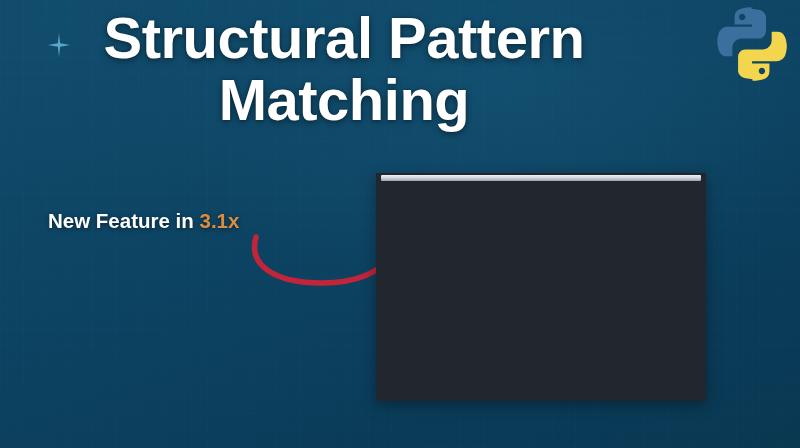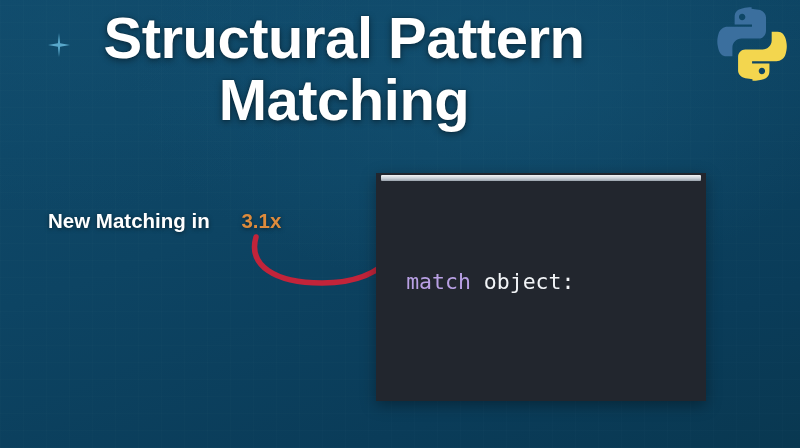--- a/index.html
+++ b/index.html
@@ -75,21 +75,20 @@
     left: 48px;
     top: 209px;
     font-size: 20.5px;
     font-weight: bold;
     color: #ffffff;
     white-space: nowrap;
     text-shadow: 0 1px 4px rgba(0,0,0,0.5);
   }
   .caption .version {
     color: #dd8b3c;
-    margin-left: 26px;
   }
 
   
   .arrow-svg {
     position: absolute;
     left: 230px;
     top: 225px;
     width: 195px;
     height: 80px;
     overflow: visible;
@@ -148,32 +147,31 @@
       <path d="M15 3 L16.1 13.2 L26 15 L16.1 16.8 L15 27 L13.9 16.8 L4 15 L13.9 13.2 Z" fill="#6fc4e8" opacity="0.9"></path>
     </svg>
   </div>
 
   <div class="title">
     <span class="line1">Structural Pattern</span>
     <span class="line2">Matching</span>
   </div>
 
   <div class="caption">
-    <span>New Matching in </span><span class="version">3.1x</span>
+    <span>New Feature in </span><span class="version">3.1x</span>
   </div>
 
   <svg class="arrow-svg" viewBox="0 0 195 80" aria-hidden="true">
     <path d="M26 12 C 18 40, 44 58, 92 58 C 130 58, 152 46, 166 27" fill="none" stroke="#c2243a" stroke-width="5.5" stroke-linecap="round"></path>
     <path d="M172 17 L166 34 L152 26 Z" fill="#e01b2c"></path>
   </svg>
 
   <div class="code-block">
     <div class="code-topbar"></div>
     <div class="code-body">
-      <span class="code-line ind0"><span class="tok-kw">match</span><span class="tok-id"> object:</span></span>
       
       
       
       
     </div>
   </div>
 
 </div>
 
 </body></html>

